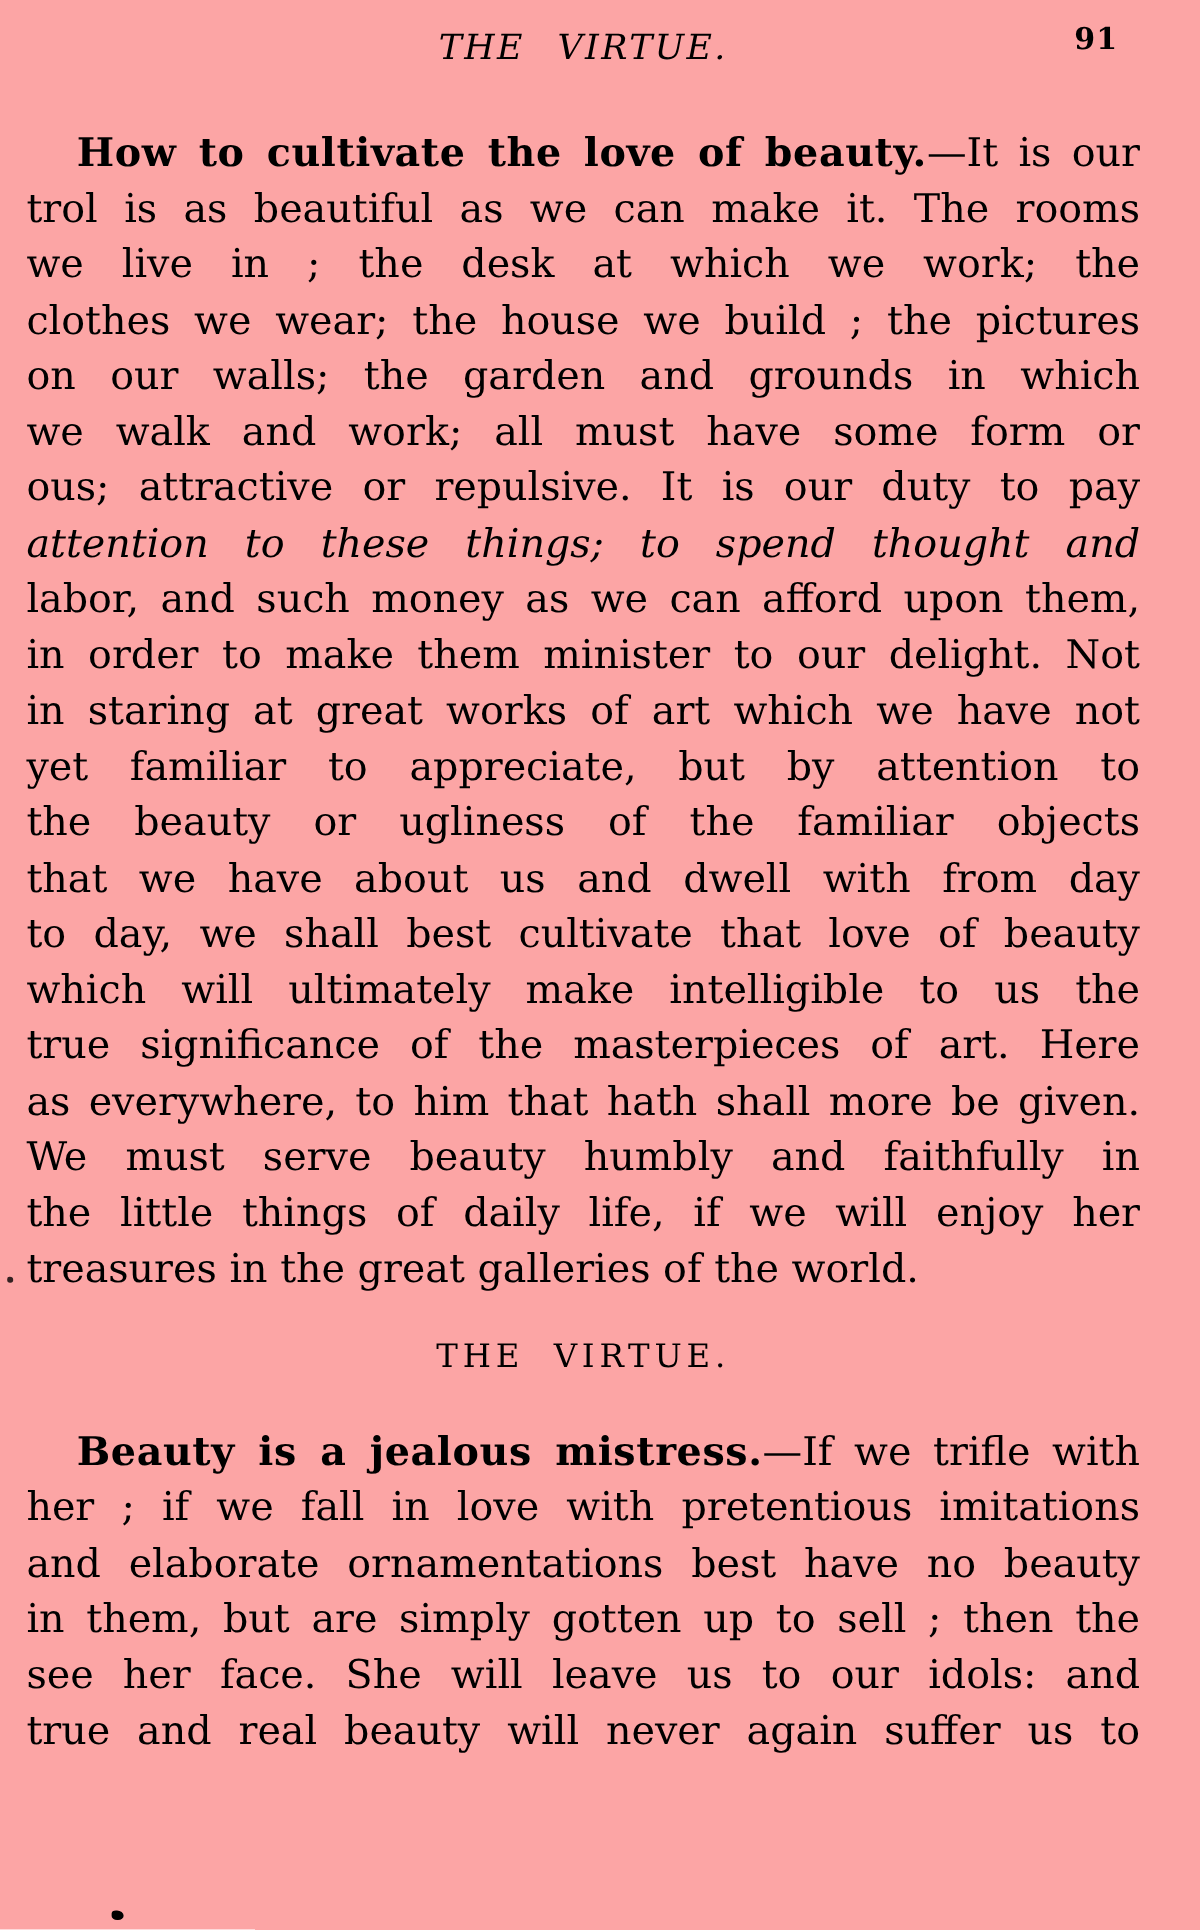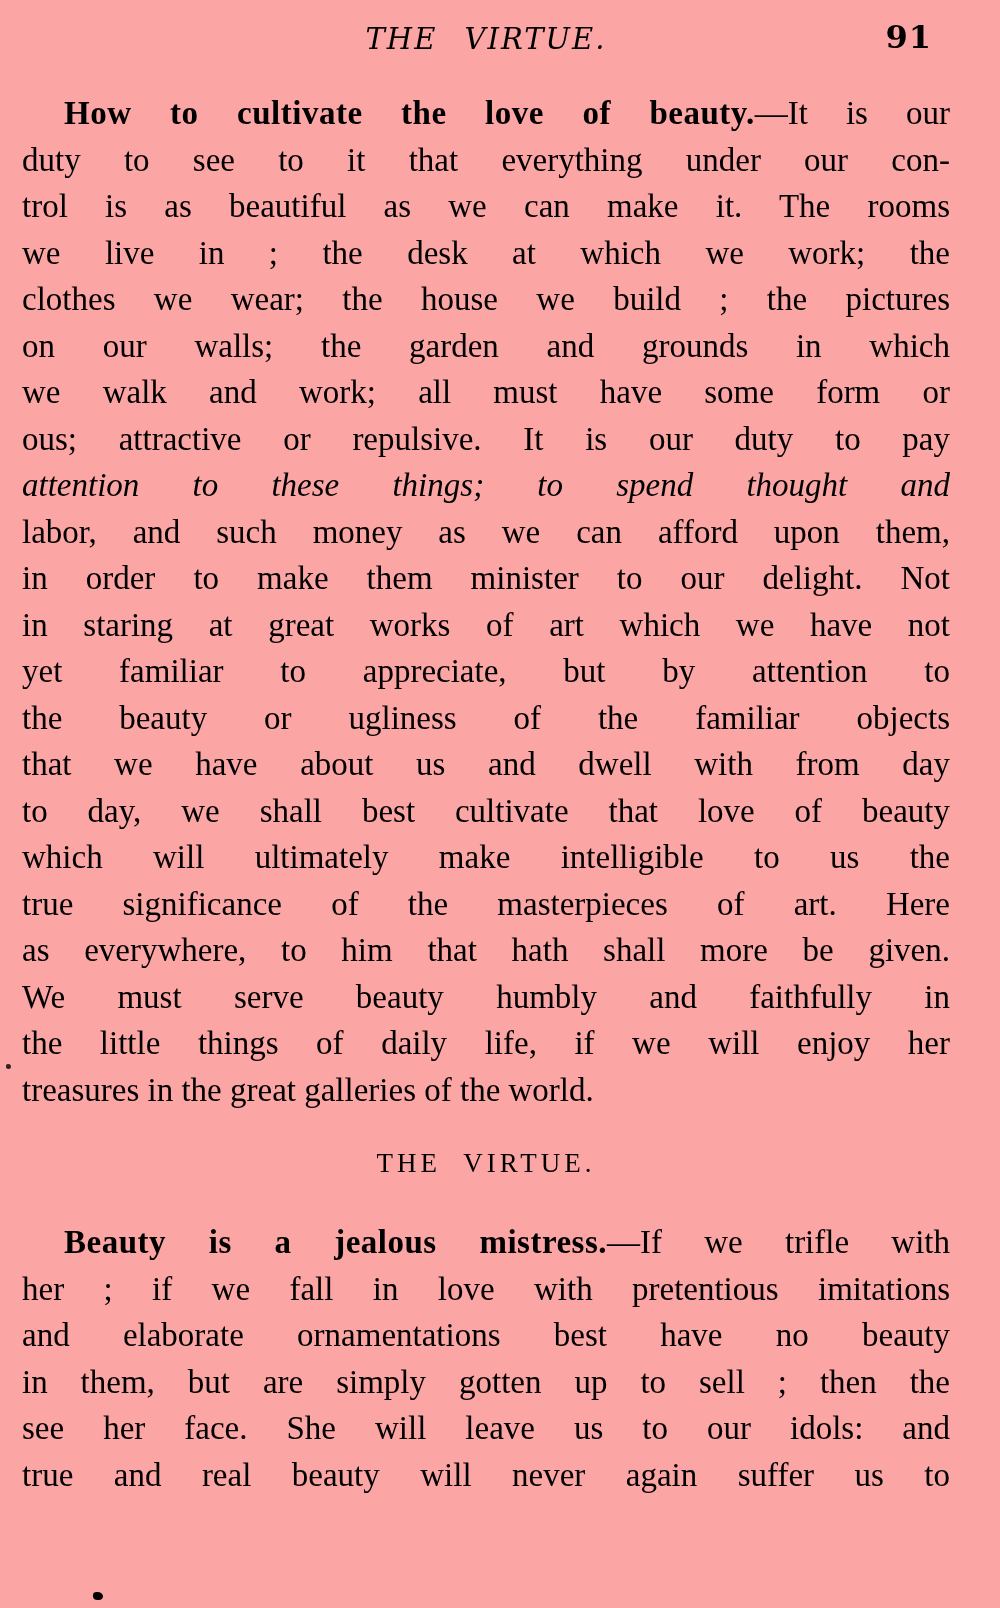--- a/index.html
+++ b/index.html
@@ -28,28 +28,27 @@
     font-style: italic;
     font-size: 29px;
     letter-spacing: 2px;
     word-spacing: 16px;
   }
   .page-number {
     position: absolute;
     right: 18px;
     top: -4px;
     font-weight: bold;
-    font-size: 32px;
+    font-size: 25px;
     letter-spacing: 1px;
   }
   .body-text {
-    margin-top: 22px;
+    margin-top: 36px;
     font-size: 33px;
     line-height: 46.5px;
-    font-family: Liberation Serif, serif;
   }
   .line {
     text-align: justify;
     text-align-last: justify;
   }
   .line.indent { padding-left: 42px; }
   .line.para-end { text-align: center; text-align-last: left; }
   .line.line-italic { font-style: italic; }
   .lead { font-weight: bold; letter-spacing: 0.5px; }
   .section-heading {
@@ -77,21 +76,20 @@
 
     <div class="header-row">
       <span class="running-header">THE VIRTUE.</span>
       <span class="page-number">91</span>
     </div>
 
     <div class="body-text">
 
       <div>
         <div class="line indent"><span class="lead">How to cultivate the love of beauty.</span><span>—It is our</span></div>
-        <div class="line">duty to see to it that everything under our con-</div>
         <div class="line">trol is as beautiful as we can make it.  The rooms</div>
         <div class="line">we live in ; the desk at which we work; the</div>
         <div class="line">clothes we wear; the house we build ; the pictures</div>
         <div class="line">on our walls; the garden and grounds in which</div>
         <div class="line">we walk and work; all must have some form or</div>
         <div class="line">ous; attractive or repulsive.  It is our duty to pay</div>
         <div class="line line-italic">attention to these things; to spend thought and</div>
         <div class="line">labor, and such money as we can afford upon them,</div>
         <div class="line">in order to make them minister to our delight.  Not</div>
         <div class="line">in staring at great works of art which we have not</div>

